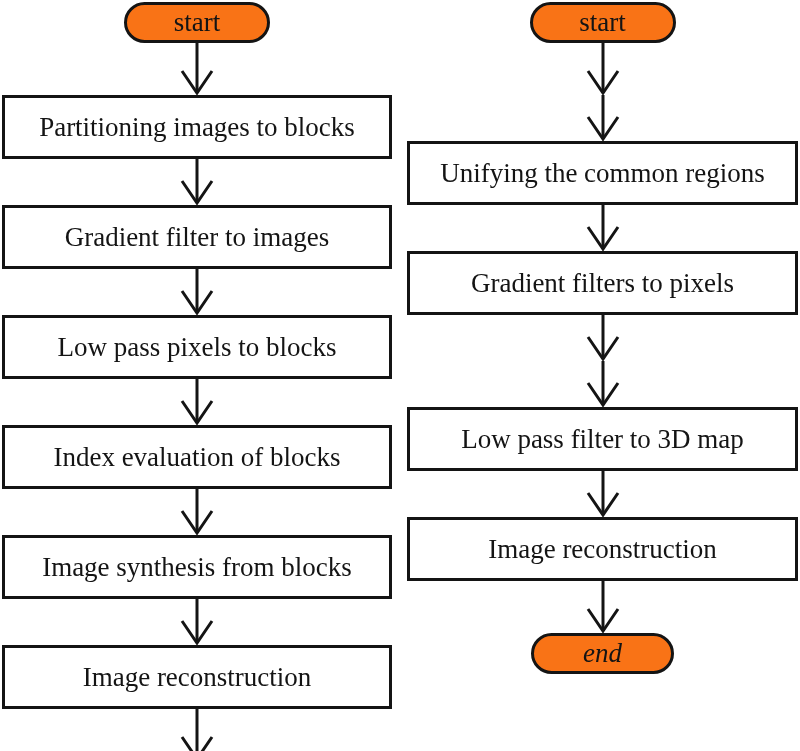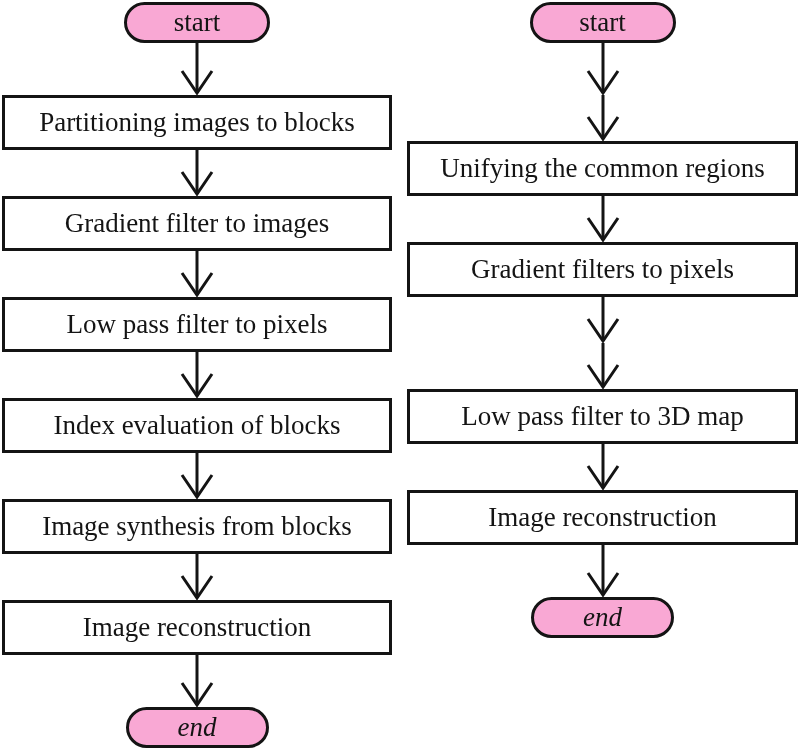--- a/index.html
+++ b/index.html
@@ -24,35 +24,35 @@
     align-items: center;
   }
   .col-left  { left: 2px;   width: 390px; }
   .col-right { left: 407px; width: 391px; }
 
   .terminal {
     box-sizing: border-box;
     height: 41px;
     border: 3.5px solid #141414;
     border-radius: 20.5px;
-    background: #f9a8d4;
+    background: #f97316;
     display: flex;
     align-items: center;
     justify-content: center;
     font-size: 27px;
     line-height: 1;
     flex: 0 0 auto;
   }
   .terminal-start { width: 146px; margin-top: 2px; }
   .terminal-end   { width: 143px; font-style: italic; }
 
   .step {
     box-sizing: border-box;
     width: 100%;
-    height: 55px;
+    height: 64px;
     border: 3px solid #141414;
     background: #ffffff;
     display: flex;
     align-items: center;
     justify-content: center;
     font-size: 27px;
     line-height: 1;
     white-space: nowrap;
     flex: 0 0 auto;
   }
@@ -93,21 +93,21 @@
     </div>
 
     <div class="arrow">
       <svg width="40" height="46" viewBox="0 0 40 46">
         <path d="M20 0 V44" stroke="#141414" stroke-width="3" fill="none"></path>
         <path d="M5 22 L20 44 L35 22" stroke="#141414" stroke-width="3" fill="none"></path>
       </svg>
     </div>
 
     <div class="step">
-      <span>Low pass filter to pixels</span>
+      <span>Low pass pixels to blocks</span>
     </div>
 
     <div class="arrow">
       <svg width="40" height="46" viewBox="0 0 40 46">
         <path d="M20 0 V44" stroke="#141414" stroke-width="3" fill="none"></path>
         <path d="M5 22 L20 44 L35 22" stroke="#141414" stroke-width="3" fill="none"></path>
       </svg>
     </div>
 
     <div class="step">

